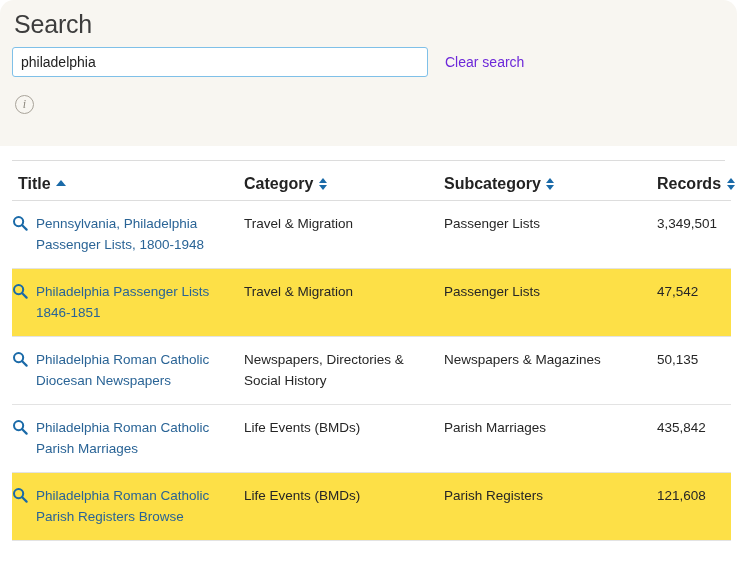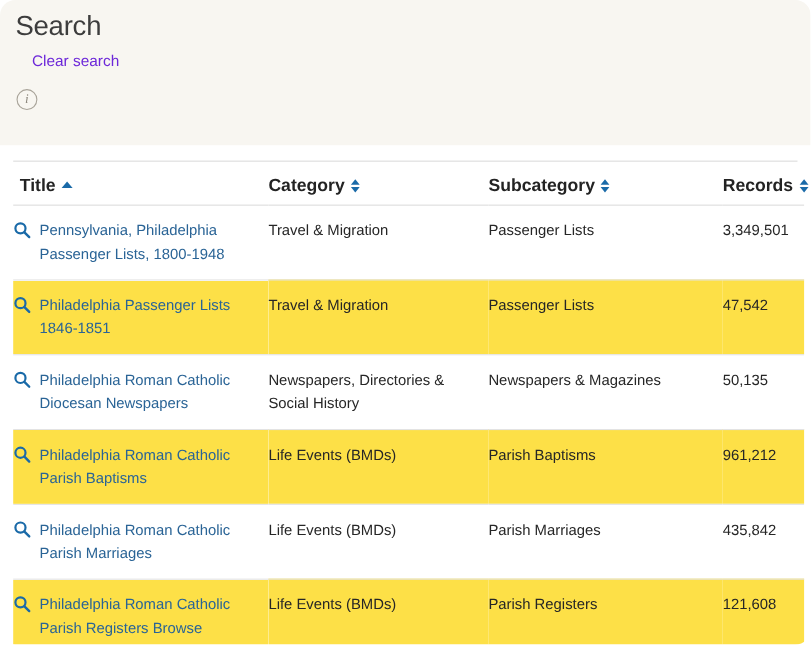--- a/index.html
+++ b/index.html
@@ -201,20 +201,21 @@
 </head>
 <body>
 
 <div class="page">
 
   <div class="search-panel">
 
     <h1 class="search-title">Search</h1>
 
     <div class="search-row">
+      <input class="search-input" type="text" value="philadelphia" style="">
       <a class="clear-search" href="#">Clear search</a>
     </div>
 
     <div class="hint-row">
       <span class="info-icon">i</span>
     </div>
   </div>
 
   <div class="results">
     <div class="rule-top"></div>
@@ -271,34 +272,20 @@
                     <circle cx="6.6" cy="6.6" r="4.6" fill="none" stroke="#1a6aa8" stroke-width="2"></circle>
                     <line x1="10.2" y1="10.2" x2="14.6" y2="14.6" stroke="#1a6aa8" stroke-width="2.2" stroke-linecap="round"></line>
                   </svg></span>
                 <a class="row-link" href="#">Philadelphia Roman Catholic Diocesan Newspapers</a>
               </span>
             </td>
             <td class="cell-category">Newspapers, Directories &amp; Social History</td>
             <td class="cell-subcategory">Newspapers &amp; Magazines</td>
             <td class="cell-records">50,135</td>
           </tr>
-          <tr class="table-row row-alt">
-            <td class="cell-title">
-              <span class="title-wrap">
-                <span class="mag-icon"><svg viewBox="0 0 16 16" width="16" height="16" aria-hidden="true">
-                    <circle cx="6.6" cy="6.6" r="4.6" fill="none" stroke="#1a6aa8" stroke-width="2"></circle>
-                    <line x1="10.2" y1="10.2" x2="14.6" y2="14.6" stroke="#1a6aa8" stroke-width="2.2" stroke-linecap="round"></line>
-                  </svg></span>
-                <a class="row-link" href="#">Philadelphia Roman Catholic Parish Baptisms</a>
-              </span>
-            </td>
-            <td class="cell-category">Life Events (BMDs)</td>
-            <td class="cell-subcategory">Parish Baptisms</td>
-            <td class="cell-records">961,212</td>
-          </tr>
           <tr class="table-row">
             <td class="cell-title">
               <span class="title-wrap">
                 <span class="mag-icon"><svg viewBox="0 0 16 16" width="16" height="16" aria-hidden="true">
                     <circle cx="6.6" cy="6.6" r="4.6" fill="none" stroke="#1a6aa8" stroke-width="2"></circle>
                     <line x1="10.2" y1="10.2" x2="14.6" y2="14.6" stroke="#1a6aa8" stroke-width="2.2" stroke-linecap="round"></line>
                   </svg></span>
                 <a class="row-link" href="#">Philadelphia Roman Catholic Parish Marriages</a>
               </span>
             </td>

